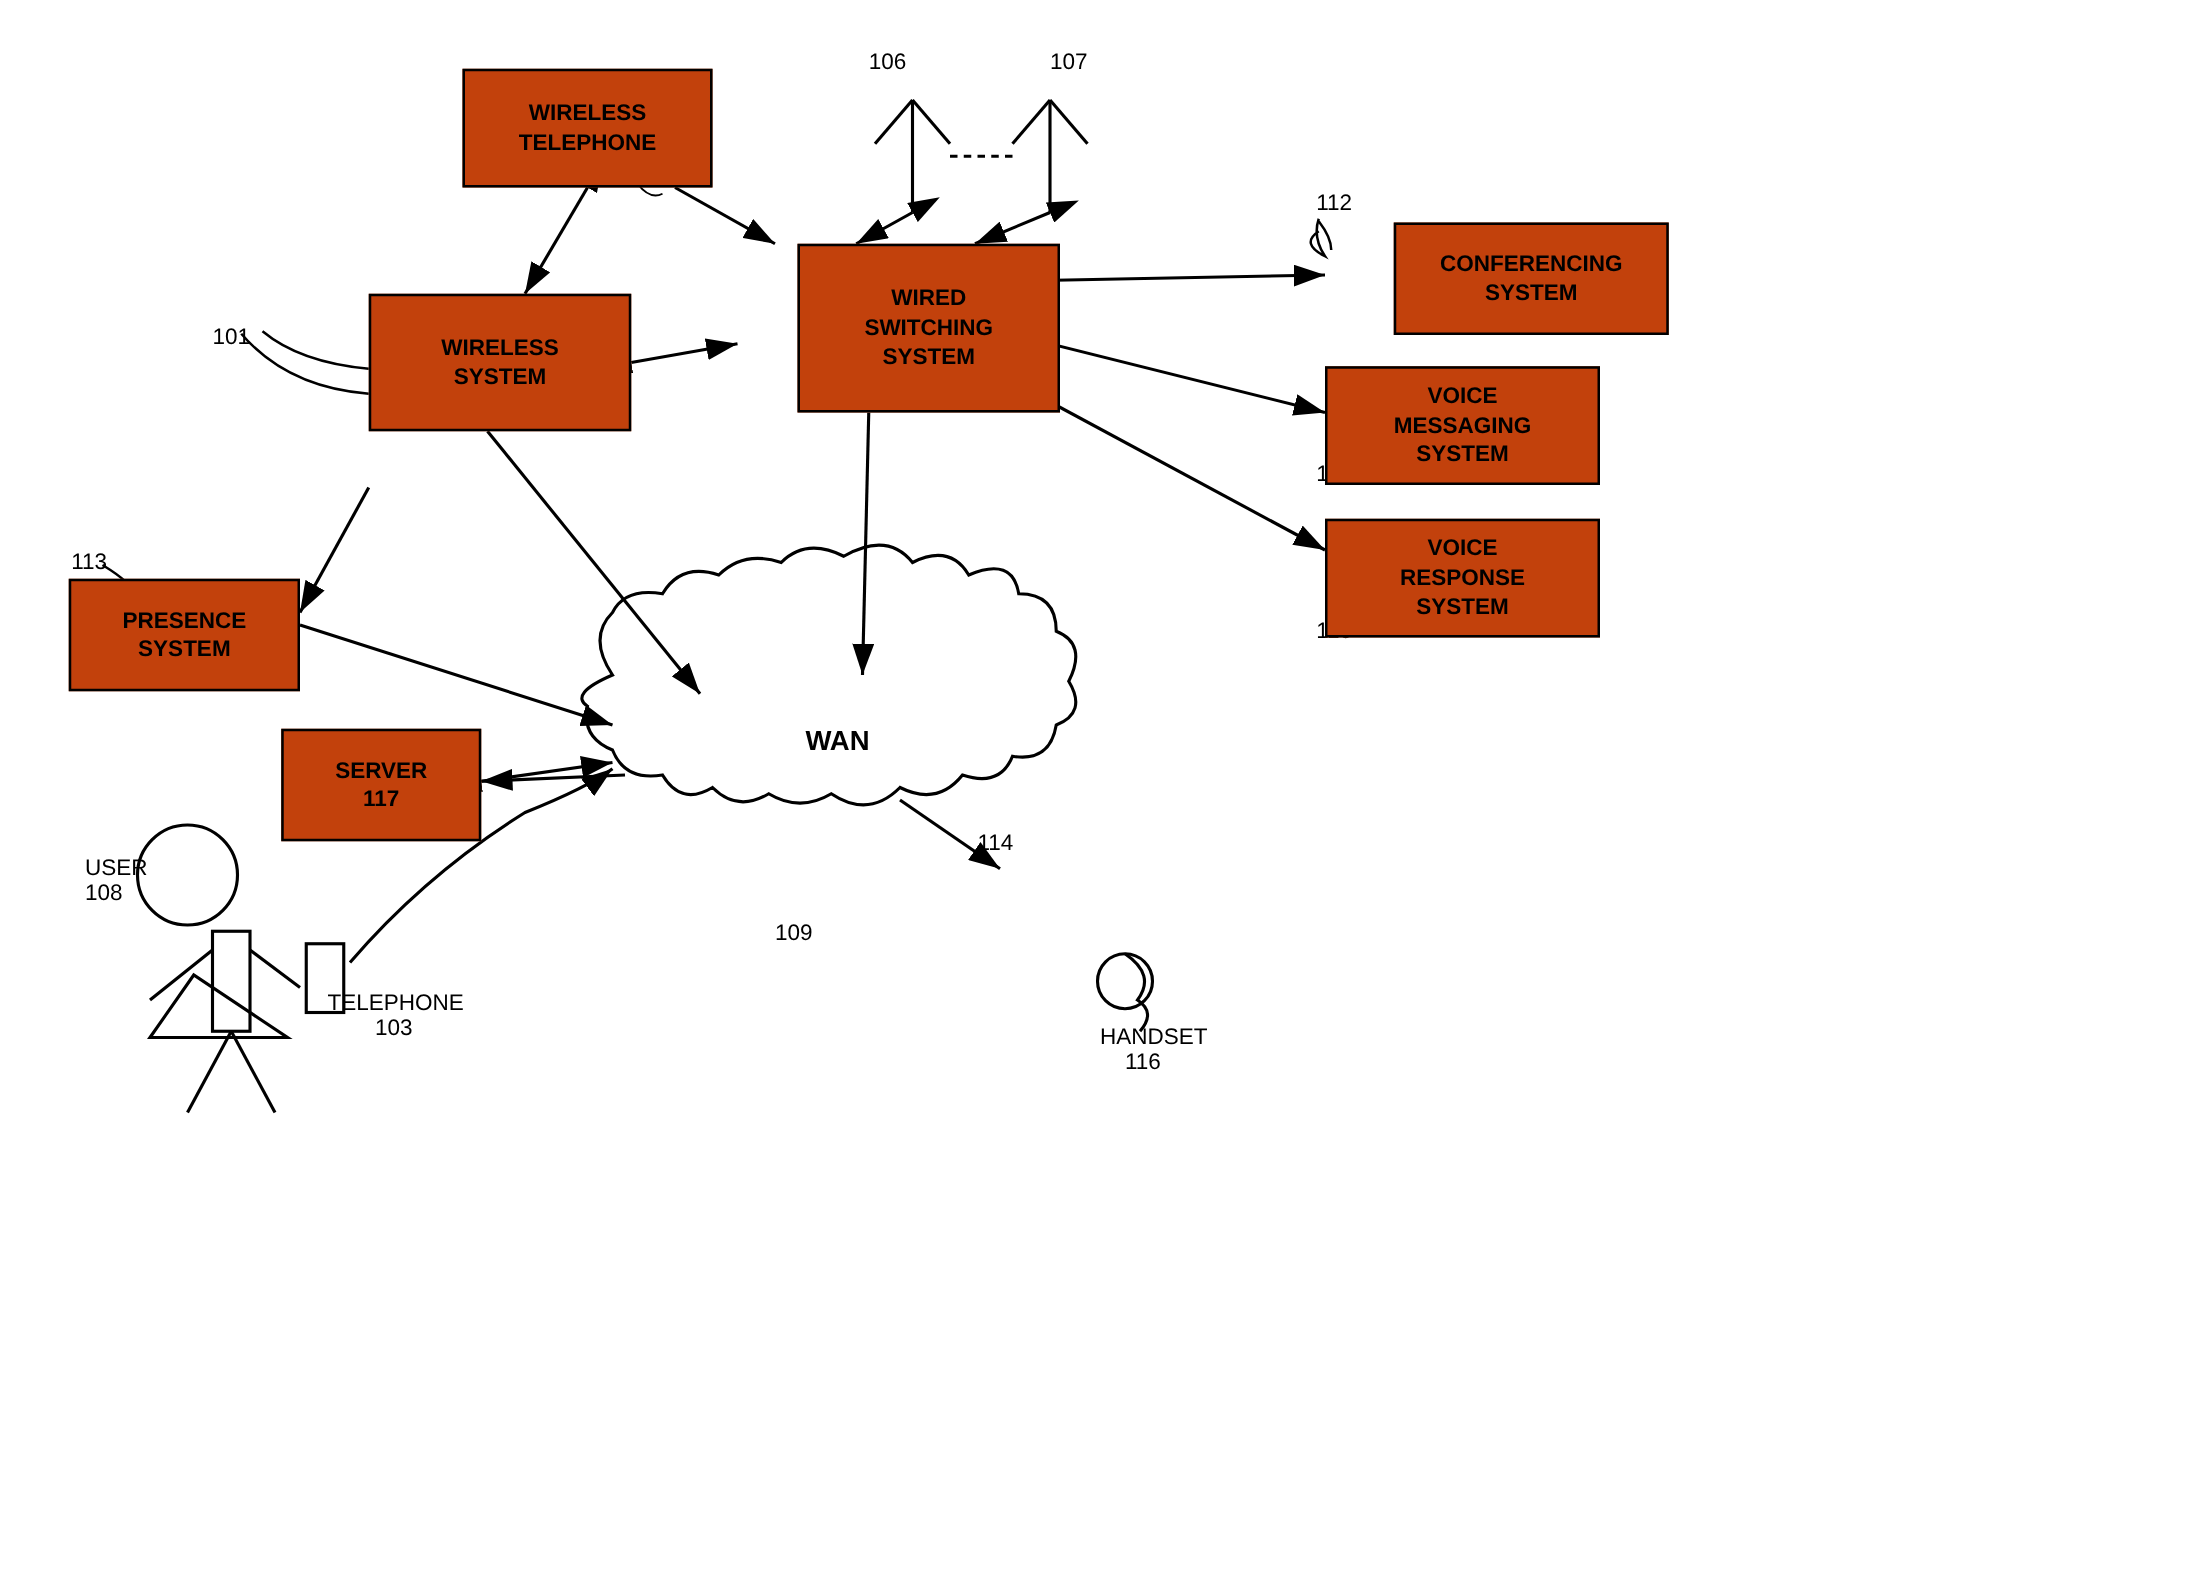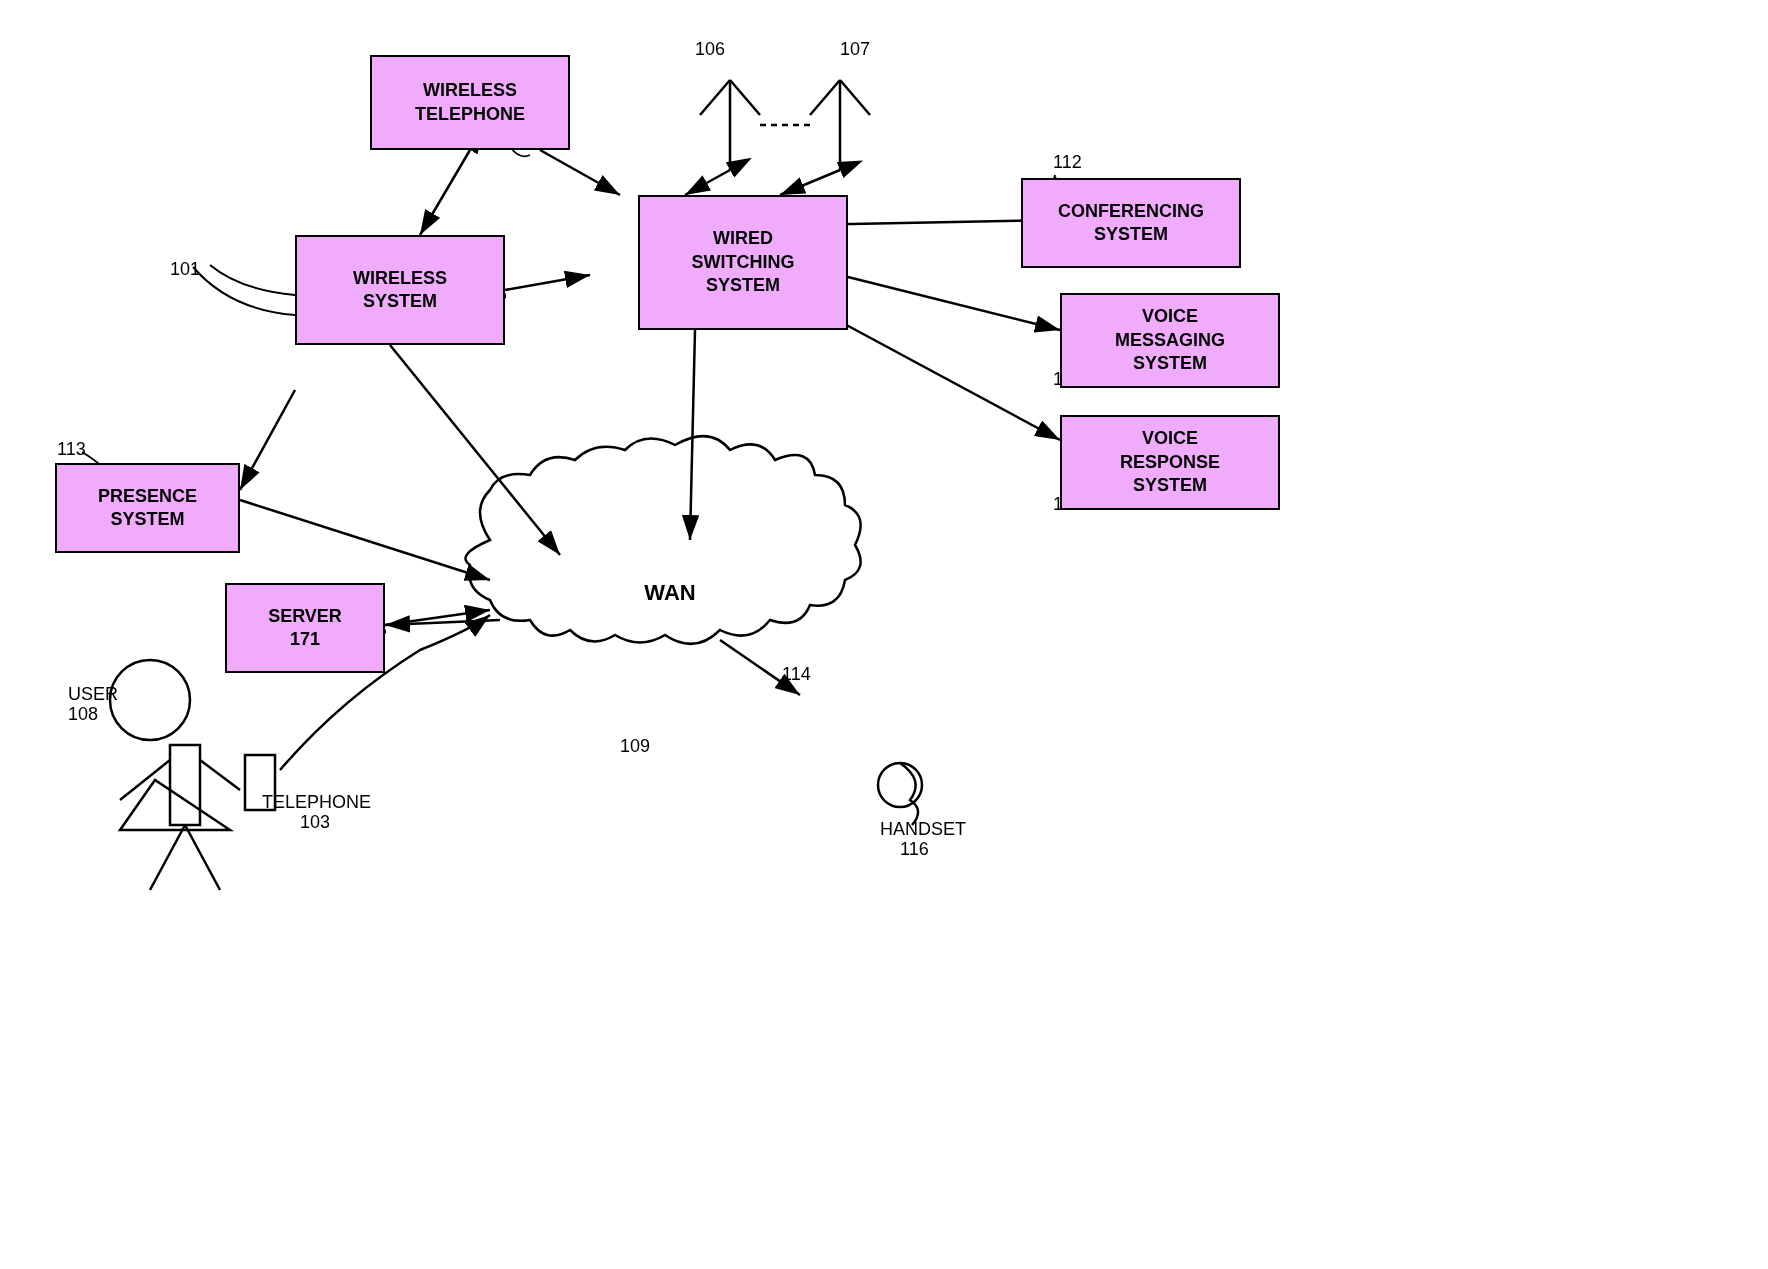--- a/index.html
+++ b/index.html
@@ -18,21 +18,21 @@
     }
     svg {
       position: absolute;
       top: 0; left: 0;
       width: 1768px;
       height: 1269px;
     }
     .box {
       position: absolute;
       border: 2.5px solid #000;
-      background: #f0abfc;
+      background: #c2410c;
       display: flex;
       align-items: center;
       justify-content: center;
       text-align: center;
       font-size: 18px;
       font-weight: bold;
       line-height: 1.3;
       padding: 8px;
     }
   </style>
@@ -166,21 +166,21 @@
     <span style="white-space:pre-line;">WIRELESS
 SYSTEM</span>
   </div>
 
   <div class="box" style="left:590px; top:195px; width:210px; height:135px; font-size:18px;margin-left:48px;">
     <span style="white-space:pre-line;">WIRED
 SWITCHING
 SYSTEM</span>
   </div>
 
-  <div class="box" style="left:1021px; top:178px; width:220px; height:90px; font-size:18px;">
+  <div class="box" style="left:1115px; top:178px; width:220px; height:90px; font-size:18px;">
     <span style="white-space:pre-line;">CONFERENCING
 SYSTEM</span>
   </div>
 
   <div class="box" style="left:1060px; top:293px; width:220px; height:95px; font-size:18px;">
     <span style="white-space:pre-line;">VOICE
 MESSAGING
 SYSTEM</span>
   </div>
 
@@ -190,17 +190,17 @@
 SYSTEM</span>
   </div>
 
   <div class="box" style="left:55px; top:463px; width:185px; height:90px; font-size:18px;">
     <span style="white-space:pre-line;">PRESENCE
 SYSTEM</span>
   </div>
 
   <div class="box" style="left:225px; top:583px; width:160px; height:90px; font-size:18px;">
     <span style="white-space:pre-line;">SERVER
-171</span>
+117</span>
   </div>
 
 
 </div>
 
 </body></html>

